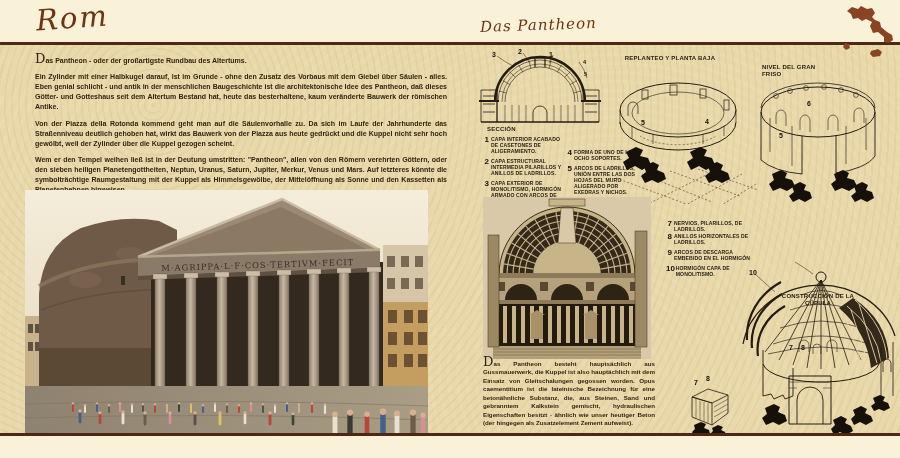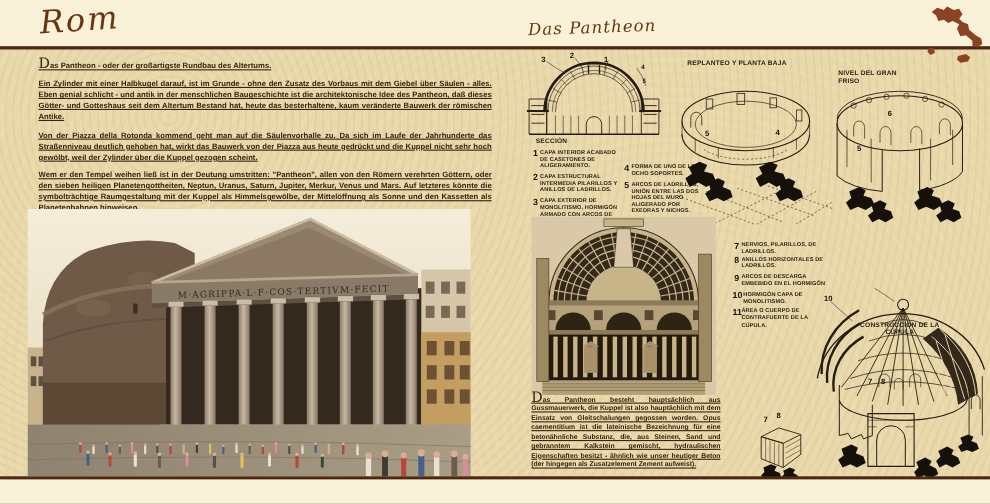--- a/index.html
+++ b/index.html
@@ -12,21 +12,21 @@
   .abs{position:absolute;}
   .band-top{left:0;top:0;width:900px;height:42px;background:#f9f2d8;}
   .band-bottom{left:0;top:436px;width:900px;height:22px;background:#f9f2d8;}
   .rule{left:0;width:900px;background:#4e2715;}
   .rule-top{top:42px;height:3px;}
   .rule-bottom{top:433px;height:2.5px;}
   .script{font-family:"DejaVu Serif",serif;font-style:italic;color:#6a3413;}
   #title-rom{left:36px;top:1px;font-size:29px;letter-spacing:2px;transform:rotate(-4deg);}
   #title-pantheon{left:480px;top:16px;font-size:15px;letter-spacing:1px;transform:rotate(-2deg);}
   .textblock{color:#33240f;font-size:7px;font-weight:600;line-height:1.42;text-align:justify;}
-  .textblock p{margin:0 0 6.5px 0;text-decoration:underline;}
+  .textblock p{margin:0 0 6.5px 0;}
   p.dropcap::first-letter{font-size:13px;font-family:"DejaVu Serif",serif;font-weight:400;line-height:.7;}
   #left-text{left:35px;top:54px;width:412px;}
   #right-text{left:483px;top:357px;width:172px;font-size:6.2px;line-height:1.36;}
   .hand{font-weight:700;font-size:6px;letter-spacing:.2px;color:#241c10;line-height:1.15;}
   .li{display:flex;gap:2px;margin-bottom:3.5px;align-items:flex-start;}
   .li .n{font-weight:700;font-size:8px;line-height:.9;min-width:6px;text-align:right;color:#16100a;}
   .li .t{font-weight:700;font-size:5.1px;line-height:1.2;letter-spacing:.1px;color:#241c10;}
   .co{position:absolute;font-weight:700;font-size:7px;color:#16100a;line-height:1;}
   svg{display:block;}
 </style>
@@ -452,24 +452,20 @@
         <span class="t">ANILLOS HORIZONTALES DE LADRILLOS.</span>
       </div>
     <div class="li">
         <span class="n">9</span>
         <span class="t">ARCOS DE DESCARGA EMBEBIDO EN EL HORMIGÓN</span>
       </div>
     <div class="li">
         <span class="n">10</span>
         <span class="t">HORMIGÓN CAPA DE MONOLITISMO.</span>
       </div>
-    <div class="li">
-        <span class="n">11</span>
-        <span class="t">ÁREA O CUERPO DE CONTRAFUERTE DE LA CÚPULA.</span>
-      </div>
   </div>
 
   <svg class="abs" style="left:735px;top:248px" width="165" height="186" viewBox="0 0 165 186" stroke="#241c10" fill="none">
     <path d="M8 96 A78 70 0 0 1 160 88" stroke-width="1.2"></path>
     <g stroke-width="2.2">
       <path d="M12 92 A72 64 0 0 1 46 34"></path>
       <path d="M17 100 A66 58 0 0 1 47 46"></path>
       <path d="M23 108 A60 52 0 0 1 50 58"></path>
     </g>
     <circle cx="86" cy="29" r="5" stroke-width="1"></circle>

